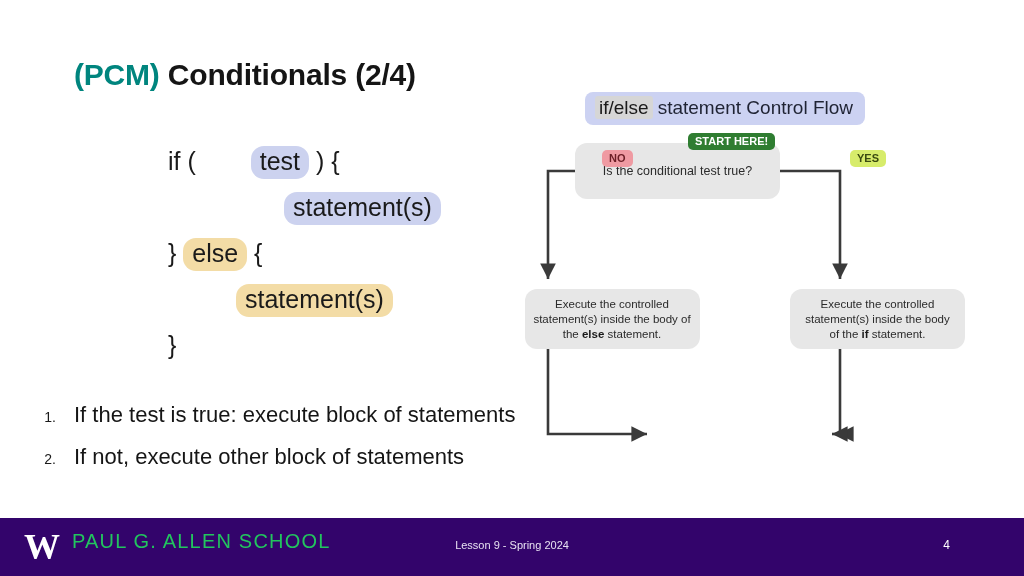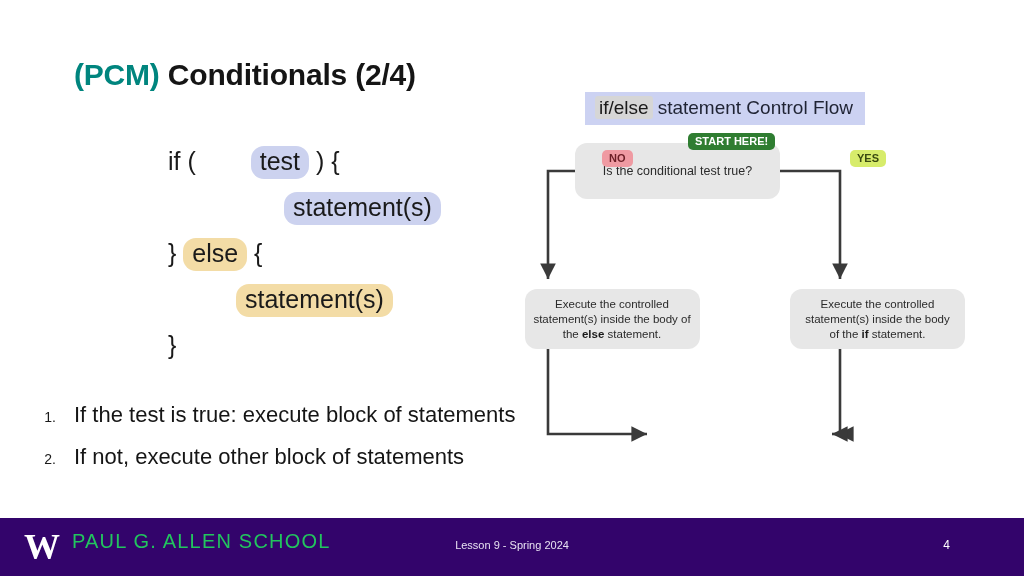--- a/index.html
+++ b/index.html
@@ -42,21 +42,21 @@
   .numrow .num {
     width: 46px; text-align: right; padding-right: 18px;
     font-size: 14px; color: #1a1a1a;
   }
   .numrow .txt { font-size: 22px; color: #151515; white-space: nowrap; }
 
   
   .flow { position: absolute; left: 520px; top: 86px; width: 480px; height: 390px; }
   .fc-banner {
     position: absolute; left: 65px; top: 6px;
-    background: #ccd2f2; border-radius: 0;
+    background: #ccd2f2; border-radius: 8px;
     padding: 5px 12px 6px 10px;
     font-size: 19px; color: #1f2333; white-space: nowrap;
   }
   .fc-banner .kw {
     background: #d6d6d6; border-radius: 3px;
     padding: 1px 4px; margin-right: 5px; color: #1a1a1a;
   }
   .node {
     position: absolute; background: #e7e7e7; border-radius: 12px;
     color: #2b2b2b; font-size: 11.5px; line-height: 15px;

